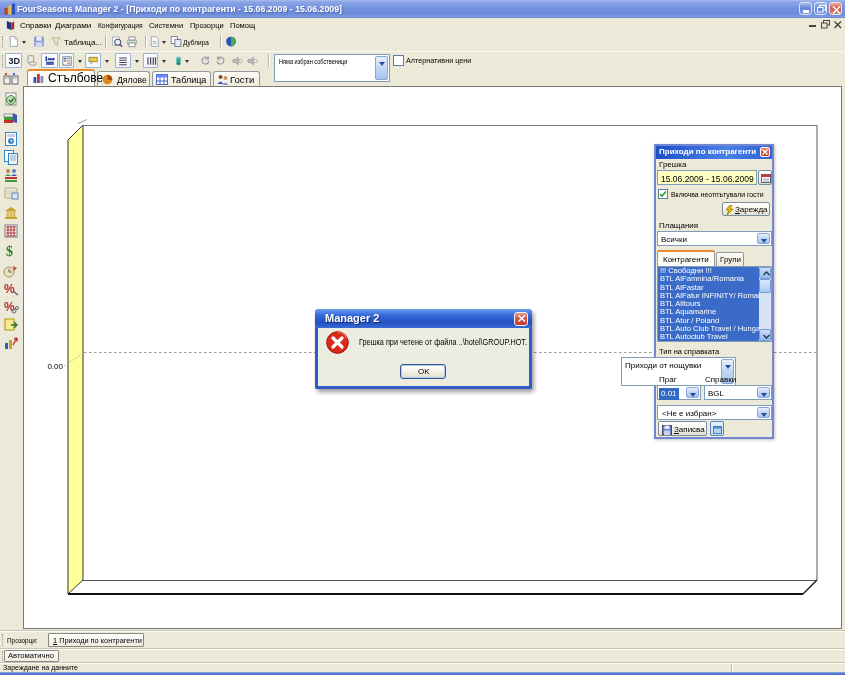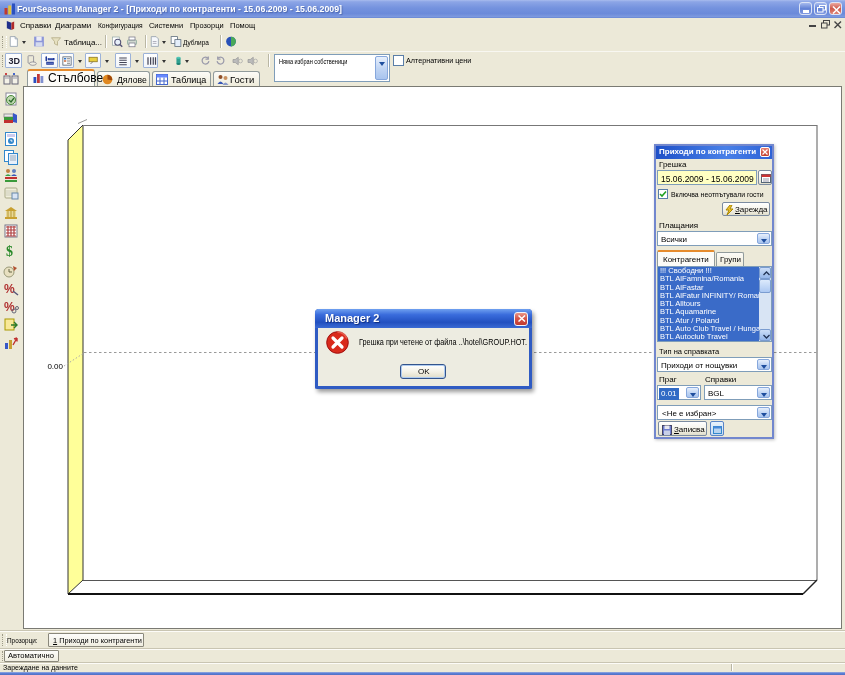--- a/index.html
+++ b/index.html
@@ -352,21 +352,21 @@
       <path d="M0.5 4 L3.5 1 L6.5 4" stroke="#235" stroke-width="1.3" fill="none"></path>
     </svg>
   </div>
 <div class="sb" style="top:279px;height:14px;left:759px;width:12px;background:linear-gradient(180deg,#DCEAFC,#ACC8F2)"></div>
 <div class="sb" style="top:329px;height:12px;left:759px;width:12px">
     <svg class="ab" style="left:2.5px;top:3.5px" width="7" height="5">
       <path d="M0.5 1 L3.5 4 L6.5 1" stroke="#235" stroke-width="1.3" fill="none"></path>
     </svg>
   </div>
 <div class="t" style="left:659px;top:347px;transform:scaleX(.94)">Тип на справката</div>
-<div class="ab combo" style="left:657px;top:357px;width:115px;height:15px">
+<div class="ab combo" style="left:621px;top:357px;width:115px;height:29px">
     <div class="t" style="left:3px;top:3px">Приходи от нощувки</div>
     <div class="carr"></div>
   </div>
 <div class="t" style="left:659px;top:375px">Праг</div>
 <div class="t" style="left:705px;top:375px">Справки</div>
 <div class="ab combo" style="left:657px;top:385px;width:44px;height:15px">
     <div class="t" style="left:1px;top:2px;background:#316AC5;color:#fff;padding:1px 2px">0.01</div>
     <div class="carr"></div>
   </div>
 <div class="ab combo" style="left:704px;top:385px;width:68px;height:15px">

